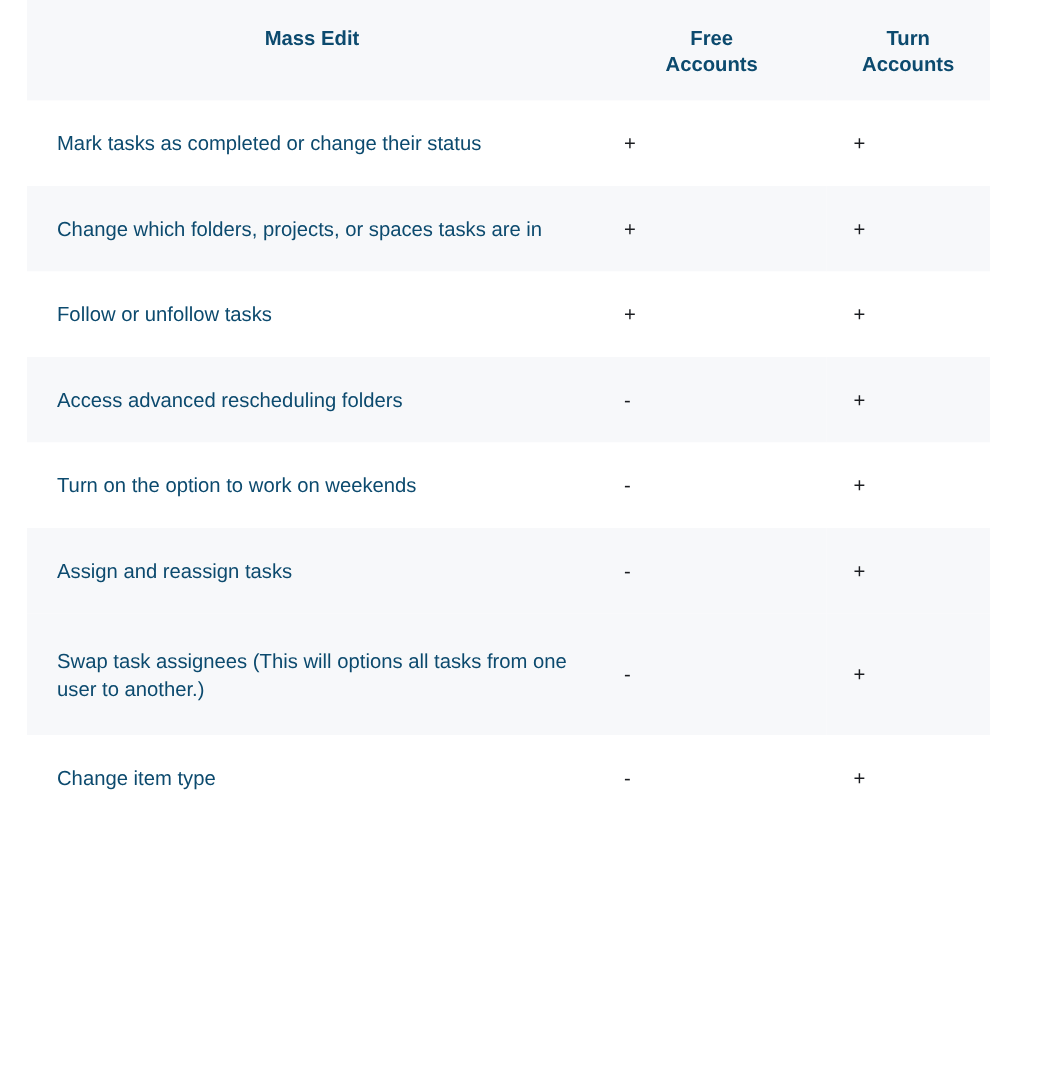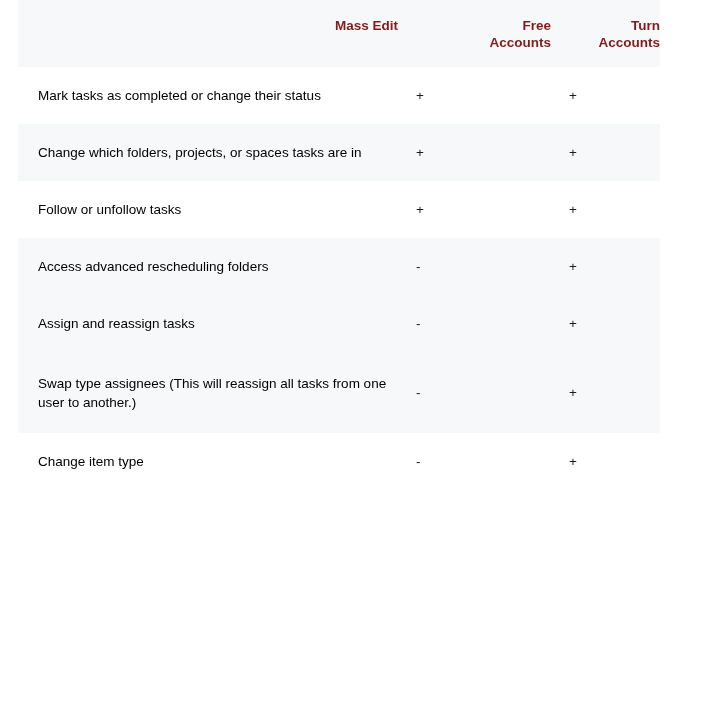--- a/index.html
+++ b/index.html
@@ -40,26 +40,26 @@
 
   
   thead tr.head-row {
     background: #f7f8fa;
   }
   thead th {
     background: #f7f8fa;
     padding: 0;
     margin: 0;
     border: 0;
-    text-align: right;
+    text-align: center;
     vertical-align: top;
     font-weight: bold;
     font-size: 13.5px;
     line-height: 17px;
-    color: #7f1d1d;
+    color: #0c4a6e;
     height: 67px;
     box-sizing: border-box;
   }
   thead th .hcell {
     padding-top: 14px;
   }
   thead th.h-feature .hcell { padding-left: 20px; }
   thead th.h-free    .hcell { padding-left: 18px; }
   thead th.h-paid    .hcell { padding-left: 18px; }
 
@@ -69,21 +69,21 @@
   tbody tr { background: #ffffff; }
   tbody tr.striped { background: #f7f8fa; }
 
   tbody td {
     padding: 0;
     margin: 0;
     border: 0;
     vertical-align: middle;
     font-size: 13.5px;
     line-height: 19px;
-    color: #000000;
+    color: #0c4a6e;
     font-weight: normal;
     height: 57px;
     box-sizing: border-box;
   }
   tbody tr.tall td { height: 81px; }
 
   tbody td.feature  { padding-left: 20px; padding-right: 10px; }
   tbody td.mark-free{ padding-left: 18px; }
   tbody td.mark-paid{ padding-left: 18px; }
 
@@ -150,30 +150,37 @@
           <td class="mark-free">+</td>
           <td class="mark-paid">+</td>
         </tr>
         <tr class="striped">
           <td class="feature">
             <span class="feature-text">Access advanced rescheduling folders</span>
           </td>
           <td class="mark-free">-</td>
           <td class="mark-paid">+</td>
         </tr>
+        <tr>
+          <td class="feature">
+            <span class="feature-text">Turn on the option to work on weekends</span>
+          </td>
+          <td class="mark-free">-</td>
+          <td class="mark-paid">+</td>
+        </tr>
         <tr class="striped">
           <td class="feature">
             <span class="feature-text">Assign and reassign tasks</span>
           </td>
           <td class="mark-free">-</td>
           <td class="mark-paid">+</td>
         </tr>
         <tr class="striped tall">
           <td class="feature">
-            <span class="feature-text">Swap type assignees (This will reassign all tasks from one user to another.)</span>
+            <span class="feature-text">Swap task assignees (This will options all tasks from one user to another.)</span>
           </td>
           <td class="mark-free">-</td>
           <td class="mark-paid">+</td>
         </tr>
         <tr>
           <td class="feature">
             <span class="feature-text">Change item type</span>
           </td>
           <td class="mark-free">-</td>
           <td class="mark-paid">+</td>

